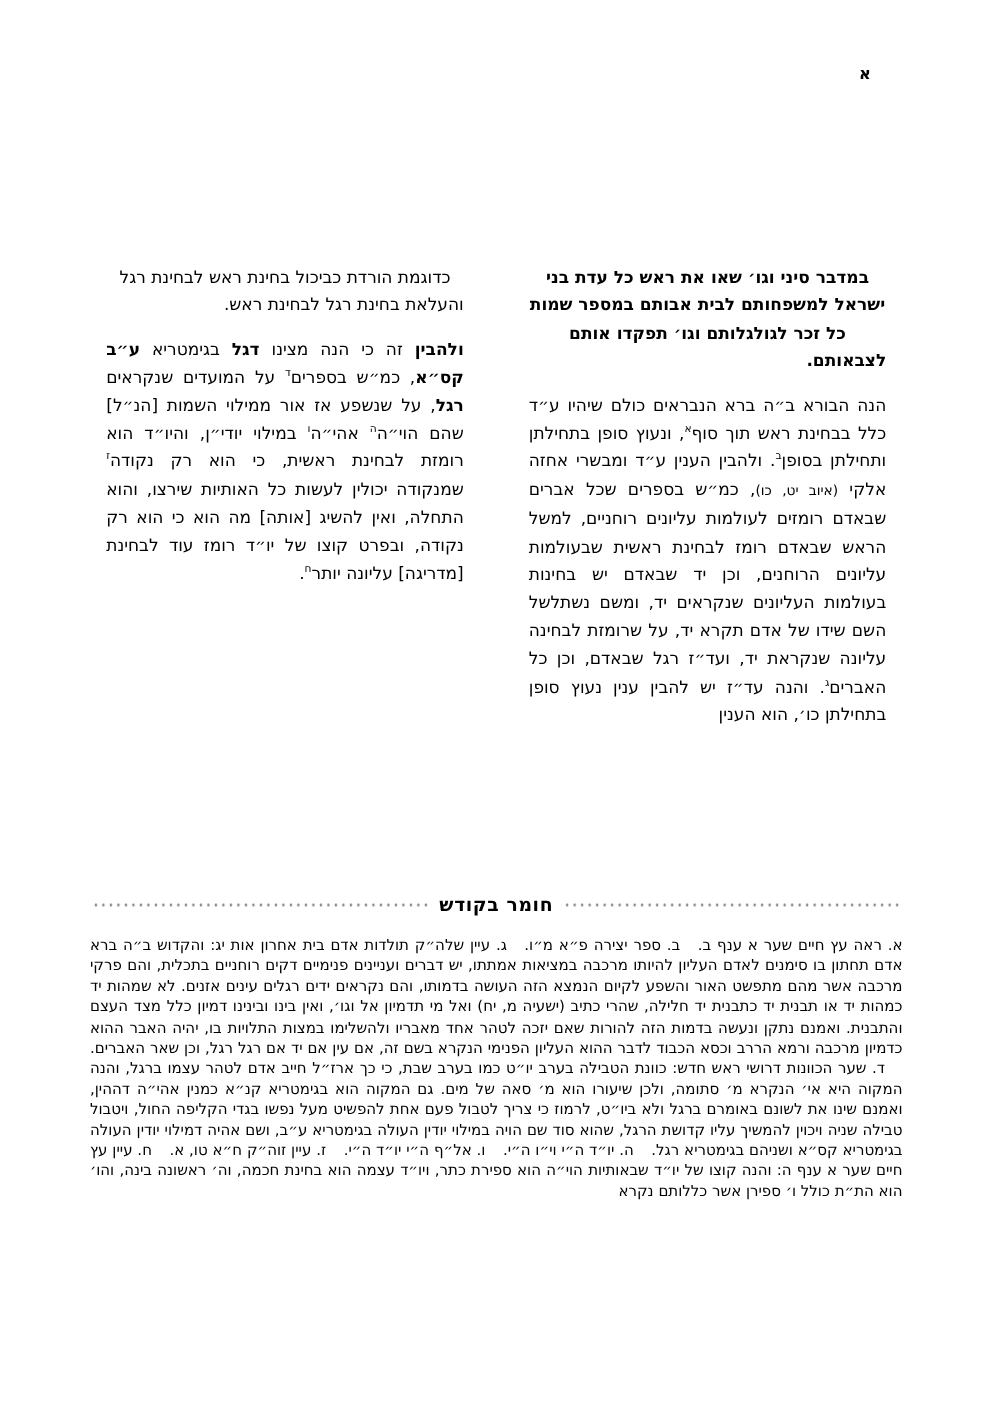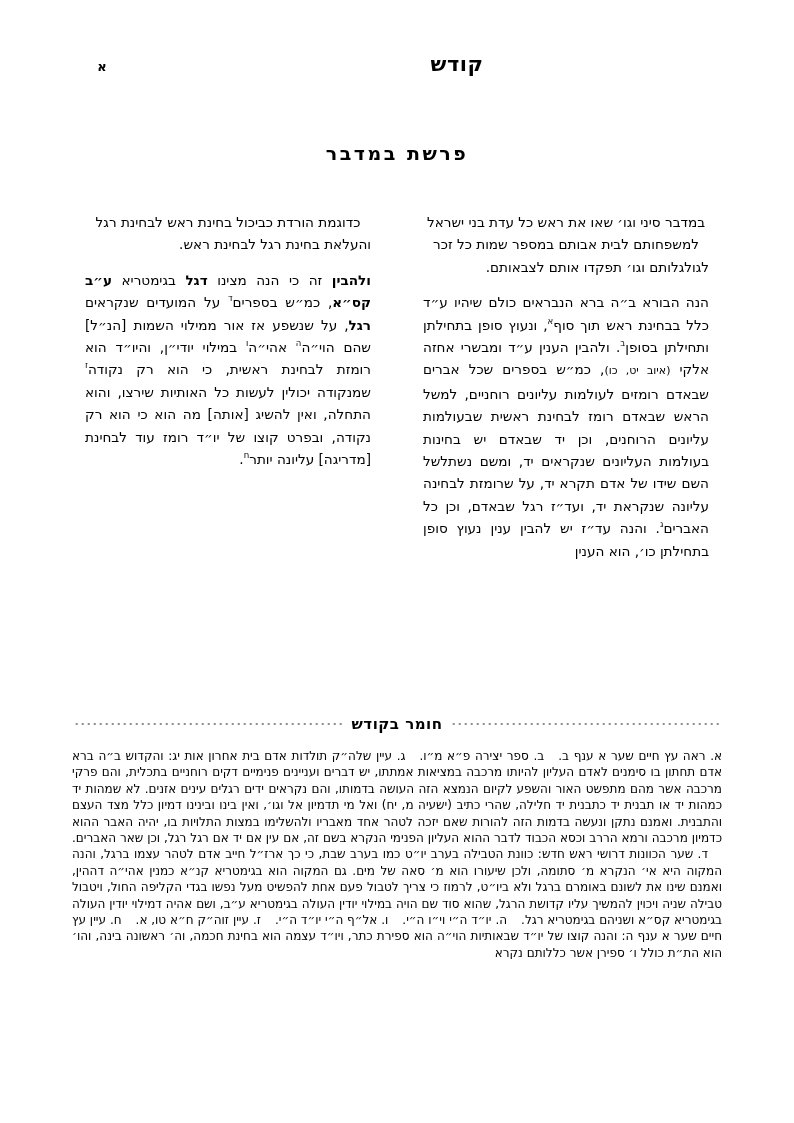--- a/index.html
+++ b/index.html
@@ -85,21 +85,21 @@
     font-size: 13.6px;
     line-height: 22.4px;
     text-align: justify;
     text-align-last: right;
     hyphens: none;
   }
   .col p {
     margin: 13px;
   }
   .para-verse {
-    font-weight: normal;
+    font-weight: bold;
     text-align: center;
   }
   .b { font-weight: bold; }
   .small-ref {
     font-size: 11px;
   }
   sup.fn {
     font-size: 8.5px;
     vertical-align: super;
     line-height: 0;
@@ -149,25 +149,23 @@
   }
   .commentary p { margin: 0; }
   .gap { display: inline-block; width: 14px; }
 </style>
 </head>
 <body>
 
 <div class="page">
 
   <div class="running-head">
-    <div class="rh-center">קודש</div>
     <div class="rh-folio">א</div>
   </div>
 
-  <div class="parasha-title">פרשת במדבר</div>
 
   <div class="columns">
 
     <div class="col">
       <p class="para-verse">במדבר סיני וגו׳ שאו את ראש כל עדת בני ישראל למשפחותם לבית אבותם במספר שמות כל זכר לגולגלותם וגו׳ תפקדו אותם לצבאותם.</p>
       <p><span>הנה הבורא ב״ה ברא הנבראים כולם שיהיו ע״ד כלל בבחינת ראש תוך סוף</span><sup class="fn">א</sup><span>, ונעוץ סופן בתחילתן ותחילתן בסופן</span><sup class="fn">ב</sup><span>. ולהבין הענין ע״ד ומבשרי אחזה אלקי </span><span class="small-ref">(איוב יט, כו)</span><span>, כמ״ש בספרים שכל אברים שבאדם רומזים לעולמות עליונים רוחניים, למשל הראש שבאדם רומז לבחינת ראשית שבעולמות עליונים הרוחנים, וכן יד שבאדם יש בחינות בעולמות העליונים שנקראים יד, ומשם נשתלשל השם שידו של אדם תקרא יד, על שרומזת לבחינה עליונה שנקראת יד, ועד״ז רגל שבאדם, וכן כל האברים</span><sup class="fn">ג</sup><span>. והנה עד״ז יש להבין ענין נעוץ סופן בתחילתן כו׳, הוא הענין</span></p>
     </div>
 
     <div class="col">
       <p class="closing-center">כדוגמת הורדת כביכול בחינת ראש לבחינת רגל והעלאת בחינת רגל לבחינת ראש.</p>

